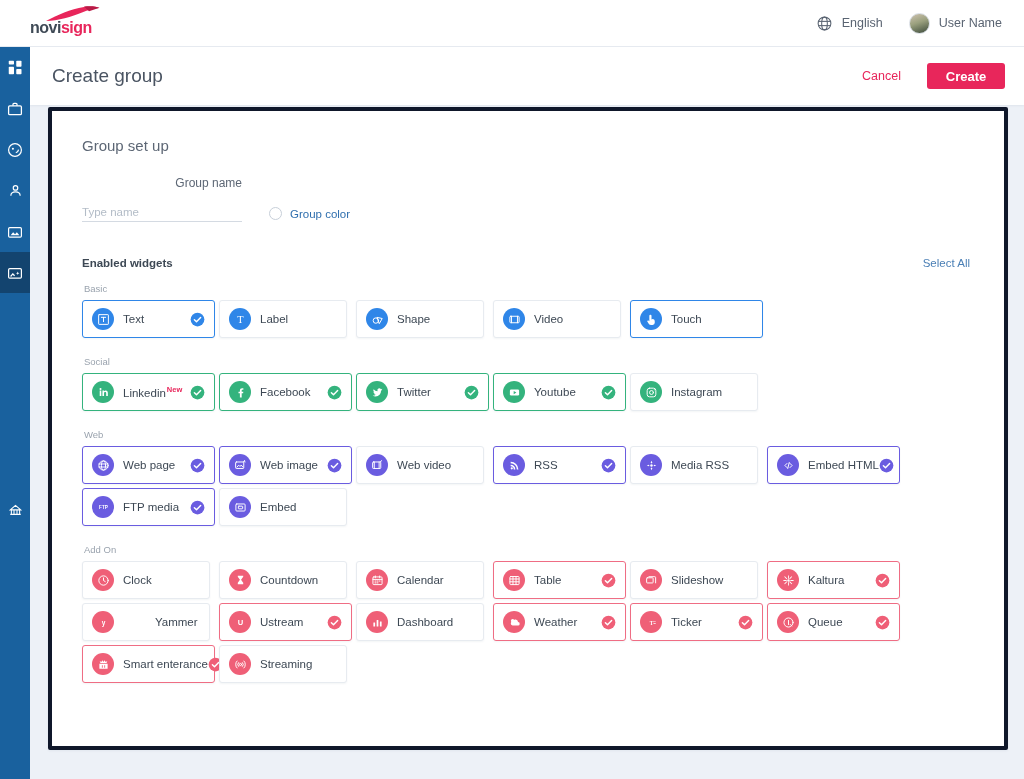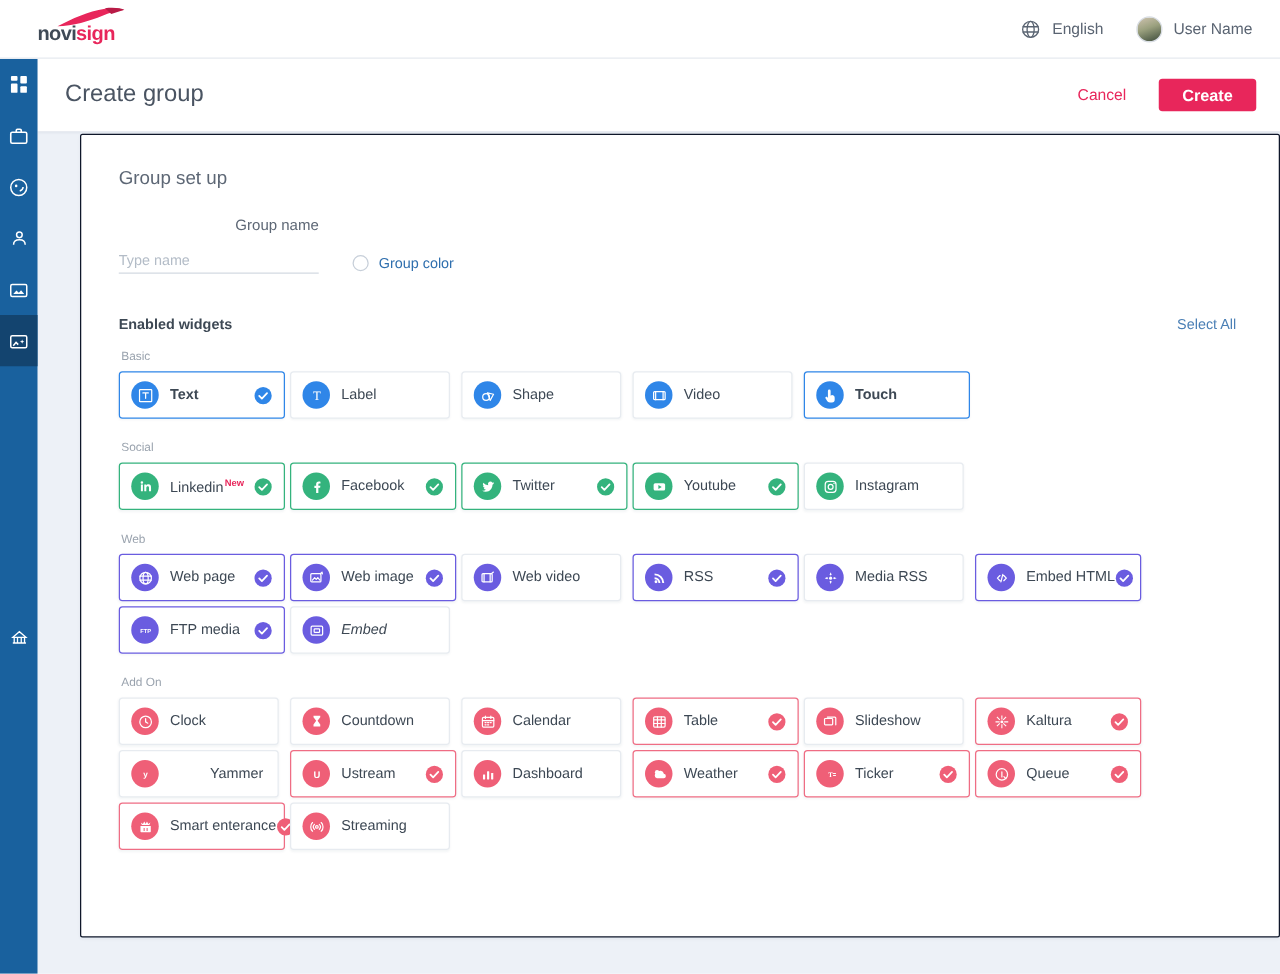--- a/index.html
+++ b/index.html
@@ -51,22 +51,22 @@
   .btn-cancel{
     background:transparent;border:none;color:#e8265b;font-size:12.5px;
     padding:6px 12px; cursor:pointer; font-family:inherit;
   }
   .btn-create{
     background:#e8265b;border:none;color:#fff;font-size:13px;font-weight:bold;
     width:78px;height:26px;border-radius:3px;cursor:pointer;font-family:inherit;
   }
   
   .panel{
-    position:absolute; left:64px; top:107px; width:960px; height:643px;
-    background:#fff; border:1px solid #0f172a; border-radius:2px;
+    position:absolute; left:48px; top:107px; width:960px; height:643px;
+    background:#fff; border:4px solid #0f172a; border-radius:2px;
     box-shadow:0 1px 3px rgba(20,40,70,.05);
     z-index:2; overflow:hidden;
   }
   .panel-inner{ padding:26px 30px 0 30px; }
   .sec-title{ font-size:15px; color:#5d6775; margin-bottom:22px;}
   .field-row{ display:flex; align-items:flex-end; gap:27px; }
   .field{ width:160px; }
   .field-label{ font-size:12px; color:#5d6775; margin-bottom:12px; display:block;text-align:right;}
   .field-input{
     width:160px; border:none; border-bottom:1px solid #d4dae2;
@@ -92,21 +92,21 @@
     display:flex; align-items:center; padding:0 9px;
     cursor:pointer; margin:0 0 4px 0;
     box-shadow:0 1px 2px rgba(25,50,85,.05);
   }
   .card .ic{ width:22px;height:22px;border-radius:50%;flex:0 0 22px;
      display:flex;align-items:center;justify-content:center;margin-right:9px;}
   .card .nm{ font-size:11.5px;color:#3d4854; white-space:nowrap;}
   .card .chk{ margin-left:auto; width:15px;height:15px;flex:0 0 15px; }
   .badge-new{ font-size:7.5px; color:#e8265b; vertical-align:super; margin-left:1px; font-weight:bold;}
   
-  .sel-blue{ border:1px solid #2f86e8;font-weight:bold; }
+  .sel-blue{ border:1px solid #2f86e8; }
   .sel-green{ border:1px solid #34b37d; }
   .sel-purple{ border:1px solid #6a5ce0; }
   .sel-pink{ border:1px solid #ef6d84; }
   .b-blue{ background:#2f86e8; }
   .b-green{ background:#34b37d; }
   .b-purple{ background:#6a5ce0; }
   .b-pink{ background:#ef5f77; }
   svg{ display:block; }
 </style>
 </head>
@@ -477,21 +477,21 @@
                 <span class="nm">FTP media</span>
                 <span class="chk">
                   <svg width="15" height="15" viewBox="0 0 24 24">
                     <circle cx="12" cy="12" r="11" fill="#6a5ce0"></circle>
                     <path d="M7 12.3l3.4 3.4L17 8.9" fill="none" stroke="#fff" stroke-width="2.3" stroke-linecap="round" stroke-linejoin="round"></path>
                   </svg>
                 </span>
               </div>
             </div>
             <div class="cell">
-              <div class="card" style="width: 128px; font-style: italic;">
+              <div class="card" style="width: 128px;">
                 <span class="ic b-purple">
                   <svg width="13" height="13" viewBox="0 0 24 24" fill="none" stroke="#ffffff" stroke-width="1.8" stroke-linecap="round" stroke-linejoin="round">
                     <rect x="3.5" y="5.5" width="17" height="13" rx="1.6"></rect>
                     <rect x="8" y="9.5" width="8" height="5" rx="1"></rect>
                   </svg>
                 </span>
                 <span class="nm">Embed</span>
                 <span class="chk"></span>
               </div>
             </div>

